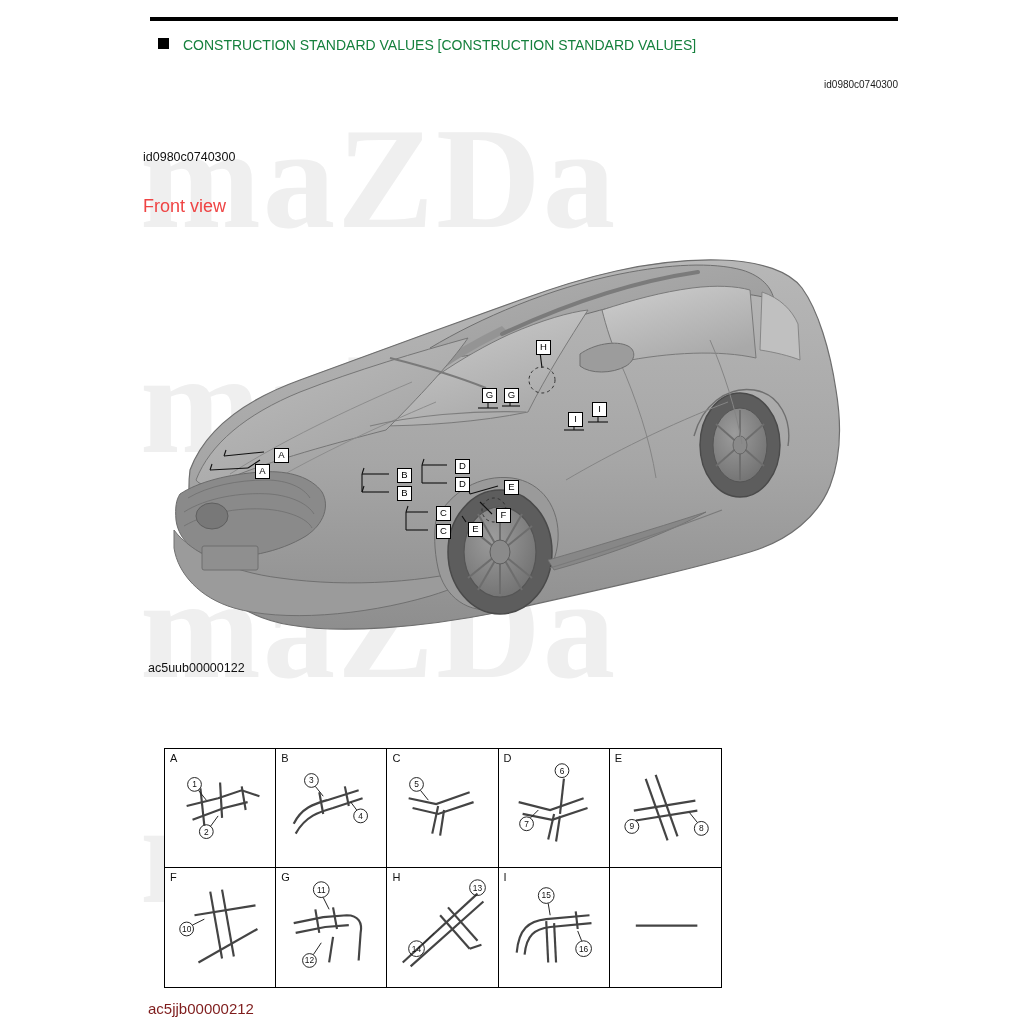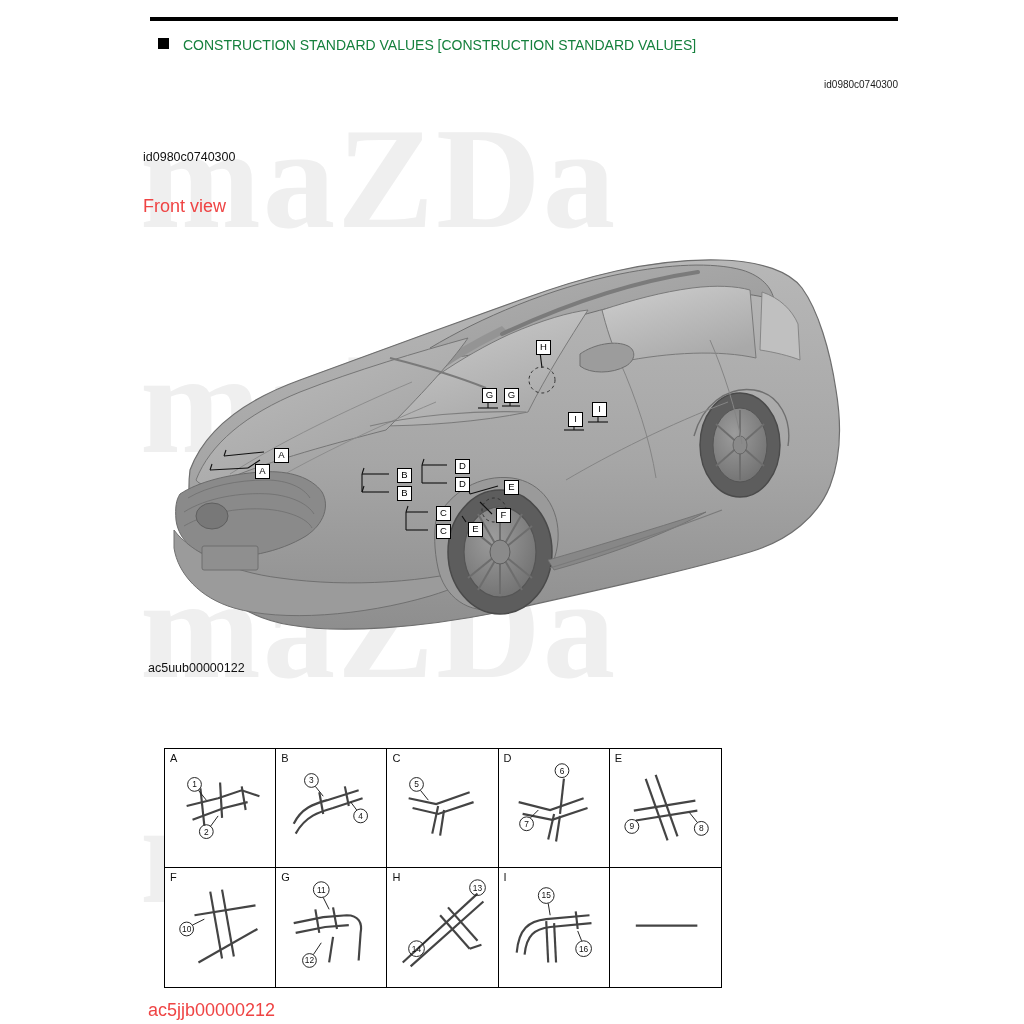--- a/index.html
+++ b/index.html
@@ -102,22 +102,22 @@
     top: 661px;
     font-size: 12.5px;
     color: #111;
     text-align: right;
   }
 
   .fig-caption-2 {
     position: absolute;
     left: 148px;
     top: 1000px;
-    font-size: 18px;
-    color: #ef4444;
+    font-size: 15px;
+    color: #7f1d1d;
   }
 
   
   #vehicle-illustration {
     position: absolute;
     left: 150px;
     top: 230px;
     width: 760px;
     height: 420px;
   }

